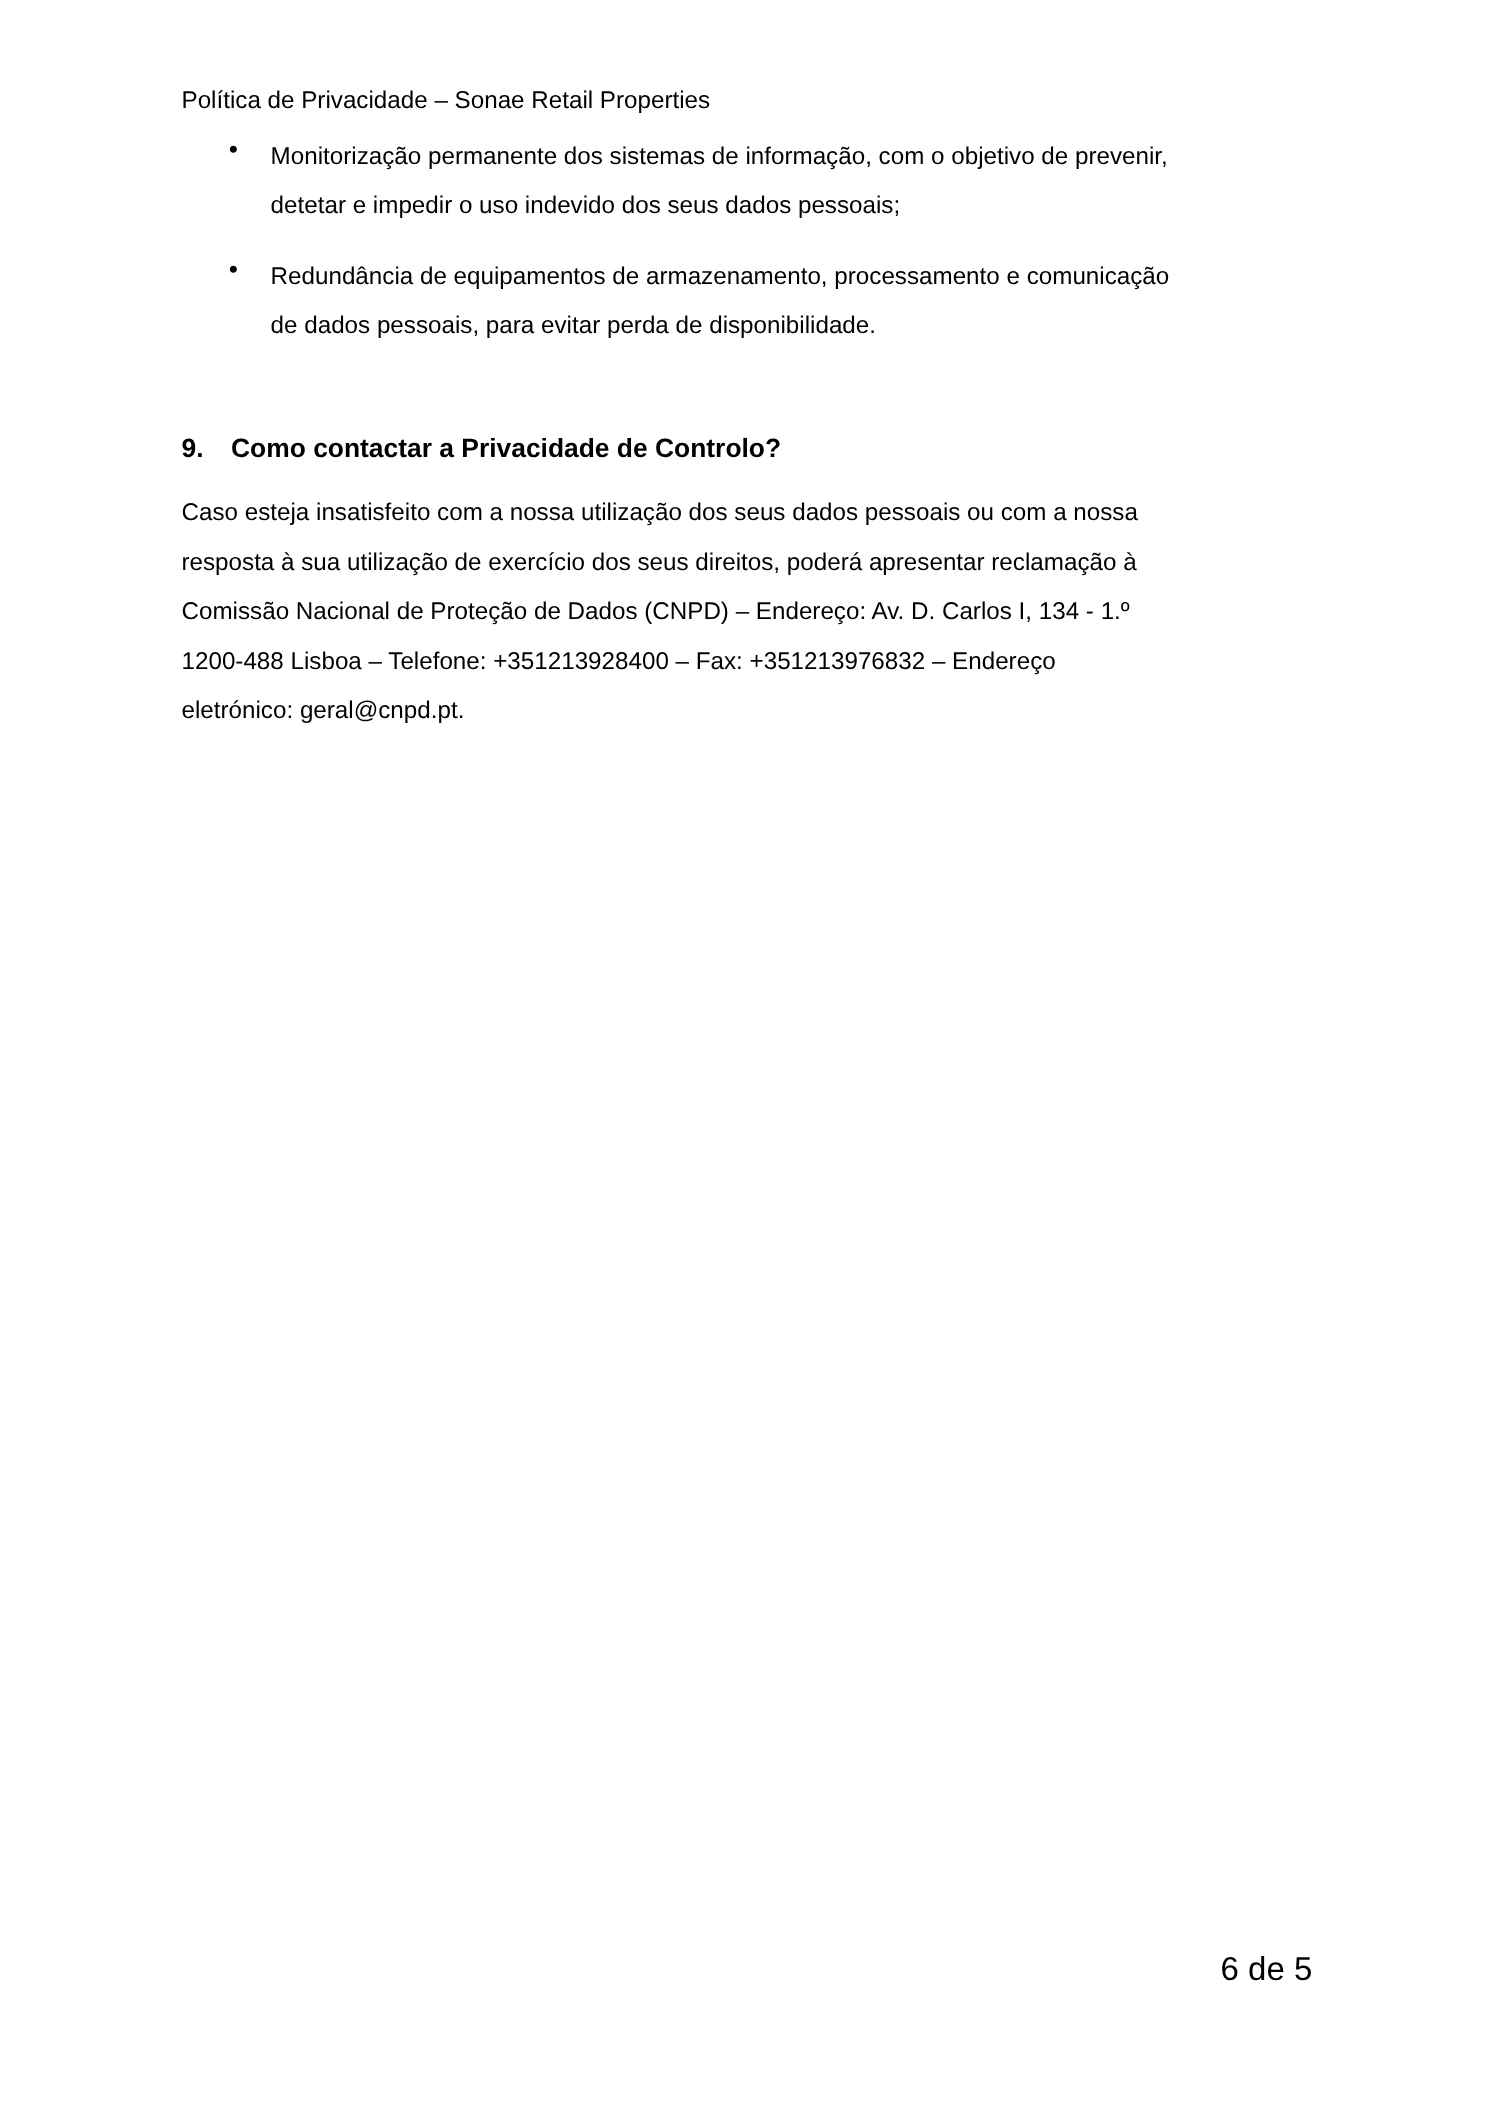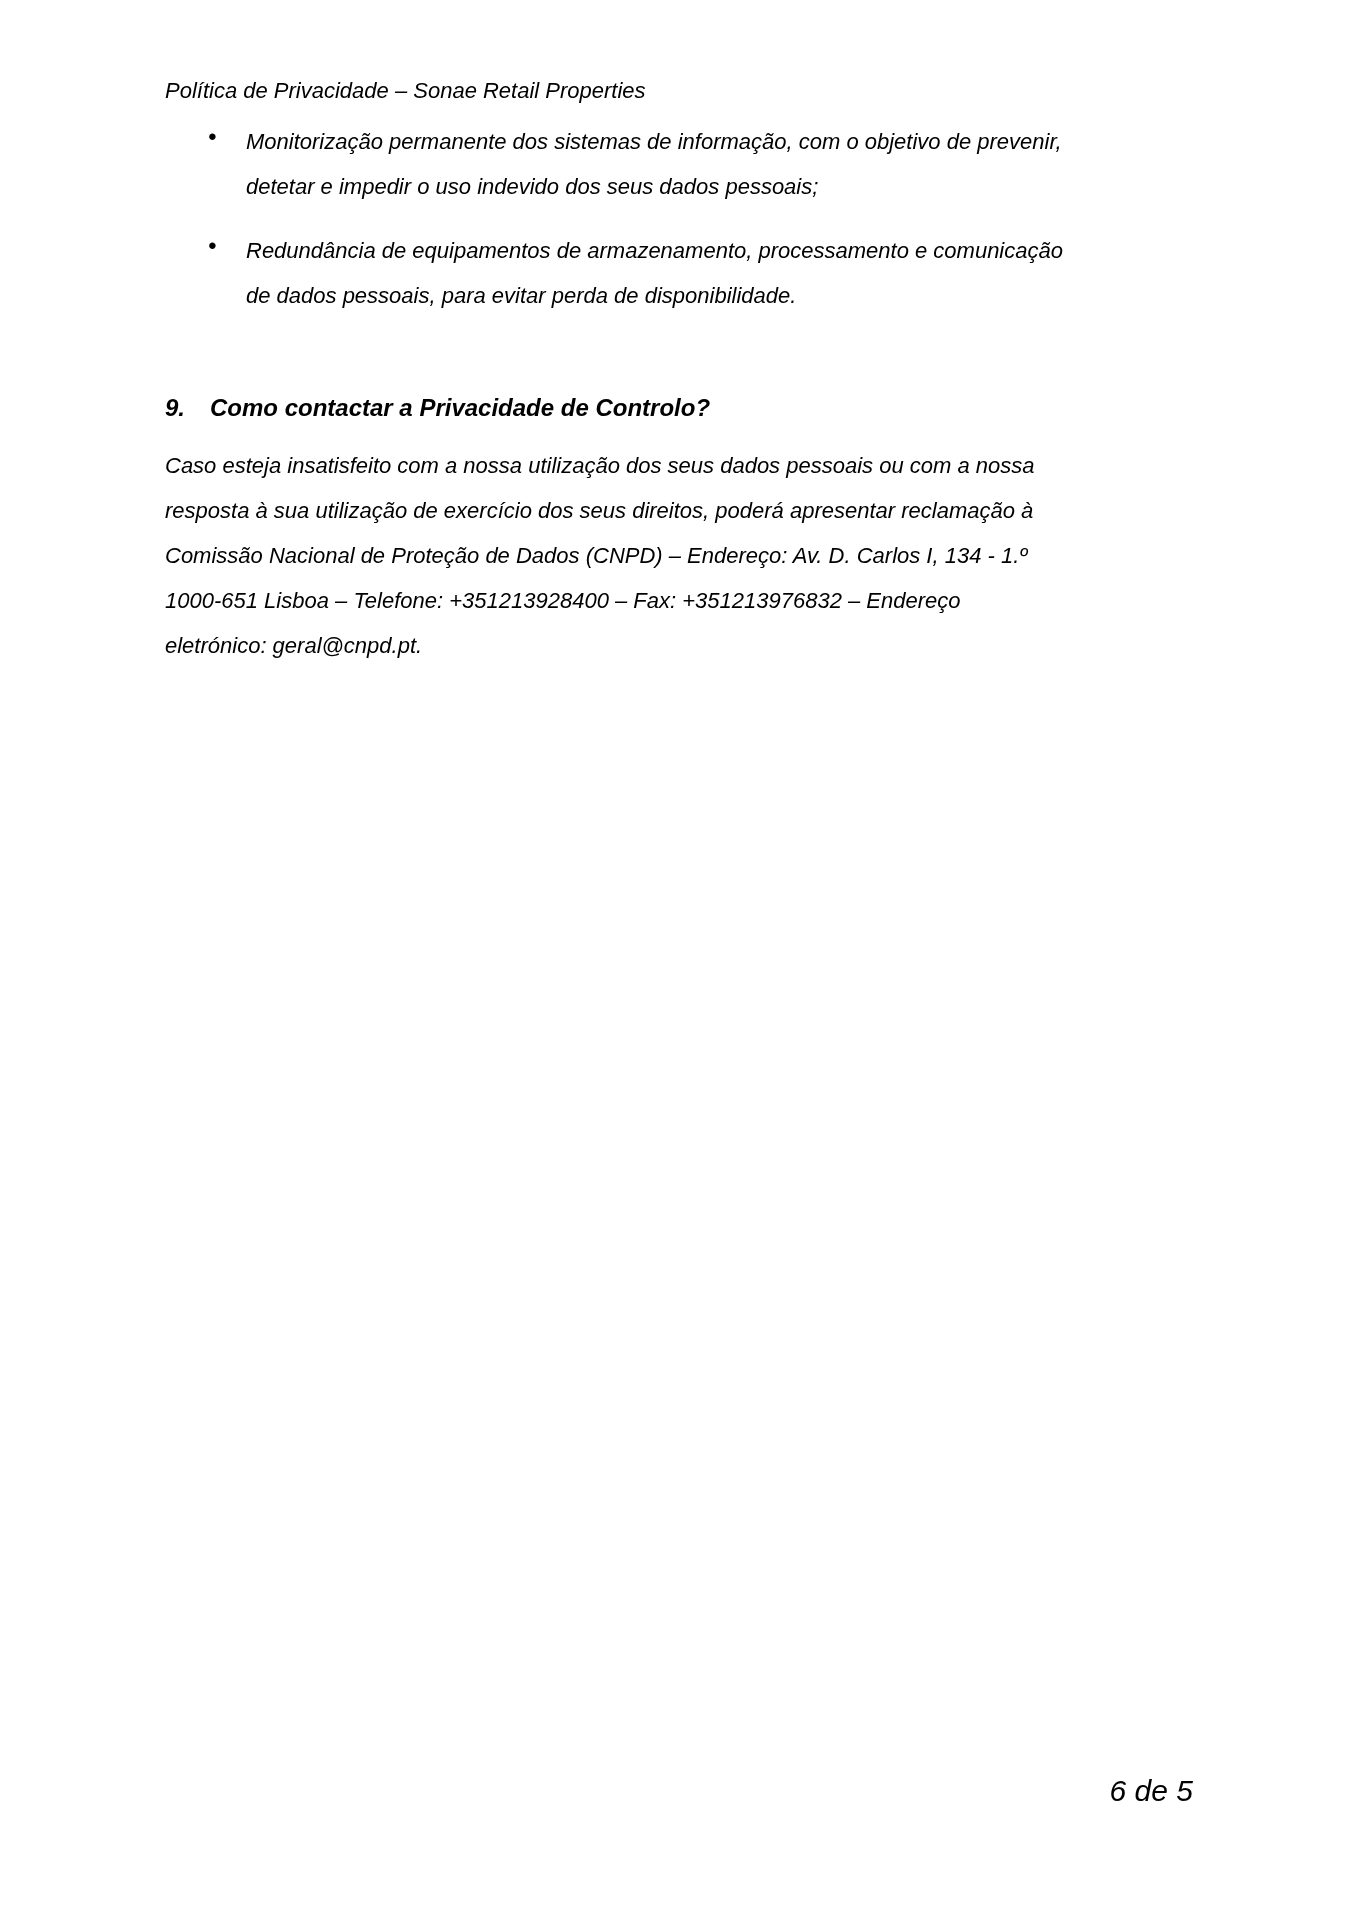--- a/index.html
+++ b/index.html
@@ -1,15 +1,15 @@
 <!DOCTYPE html>
 <html><head>
 <meta charset="utf-8">
 <style>
-  * { margin:0; padding:0; box-sizing:border-box;font-style:italic; }
+  * { margin:0; padding:0; box-sizing:border-box; }
   html, body { background:#ffffff; }
   body {
     width:1357px; height:1920px; position:relative; overflow:hidden;
     font-family:"Liberation Sans","DejaVu Sans",sans-serif;
     color:#000000;
   }
   .page {
     position:absolute; inset:0; background:#ffffff;
     padding:74px 164px 0 165px;
   }
@@ -64,19 +64,19 @@
 
   <h2 class="section-heading">
     <span class="section-number">9.</span>
     <span>Como contactar a Privacidade de Controlo?</span>
   </h2>
 
   <div class="paragraph">
     <div>Caso esteja insatisfeito com a nossa utilização dos seus dados pessoais ou com a nossa</div>
     <div>resposta à sua utilização de exercício dos seus direitos, poderá apresentar reclamação à</div>
     <div>Comissão Nacional de Proteção de Dados (CNPD) – Endereço: Av. D. Carlos I, 134 - 1.º</div>
-    <div>1000-651 Lisboa – Telefone: +351213928400 – Fax: +351213976832 – Endereço</div>
+    <div>1200-488 Lisboa – Telefone: +351213928400 – Fax: +351213976832 – Endereço</div>
     <div>eletrónico: geral@cnpd.pt.</div>
   </div>
 
   <div class="page-number">6 de 5</div>
 
 </div>
 
 </body></html>

